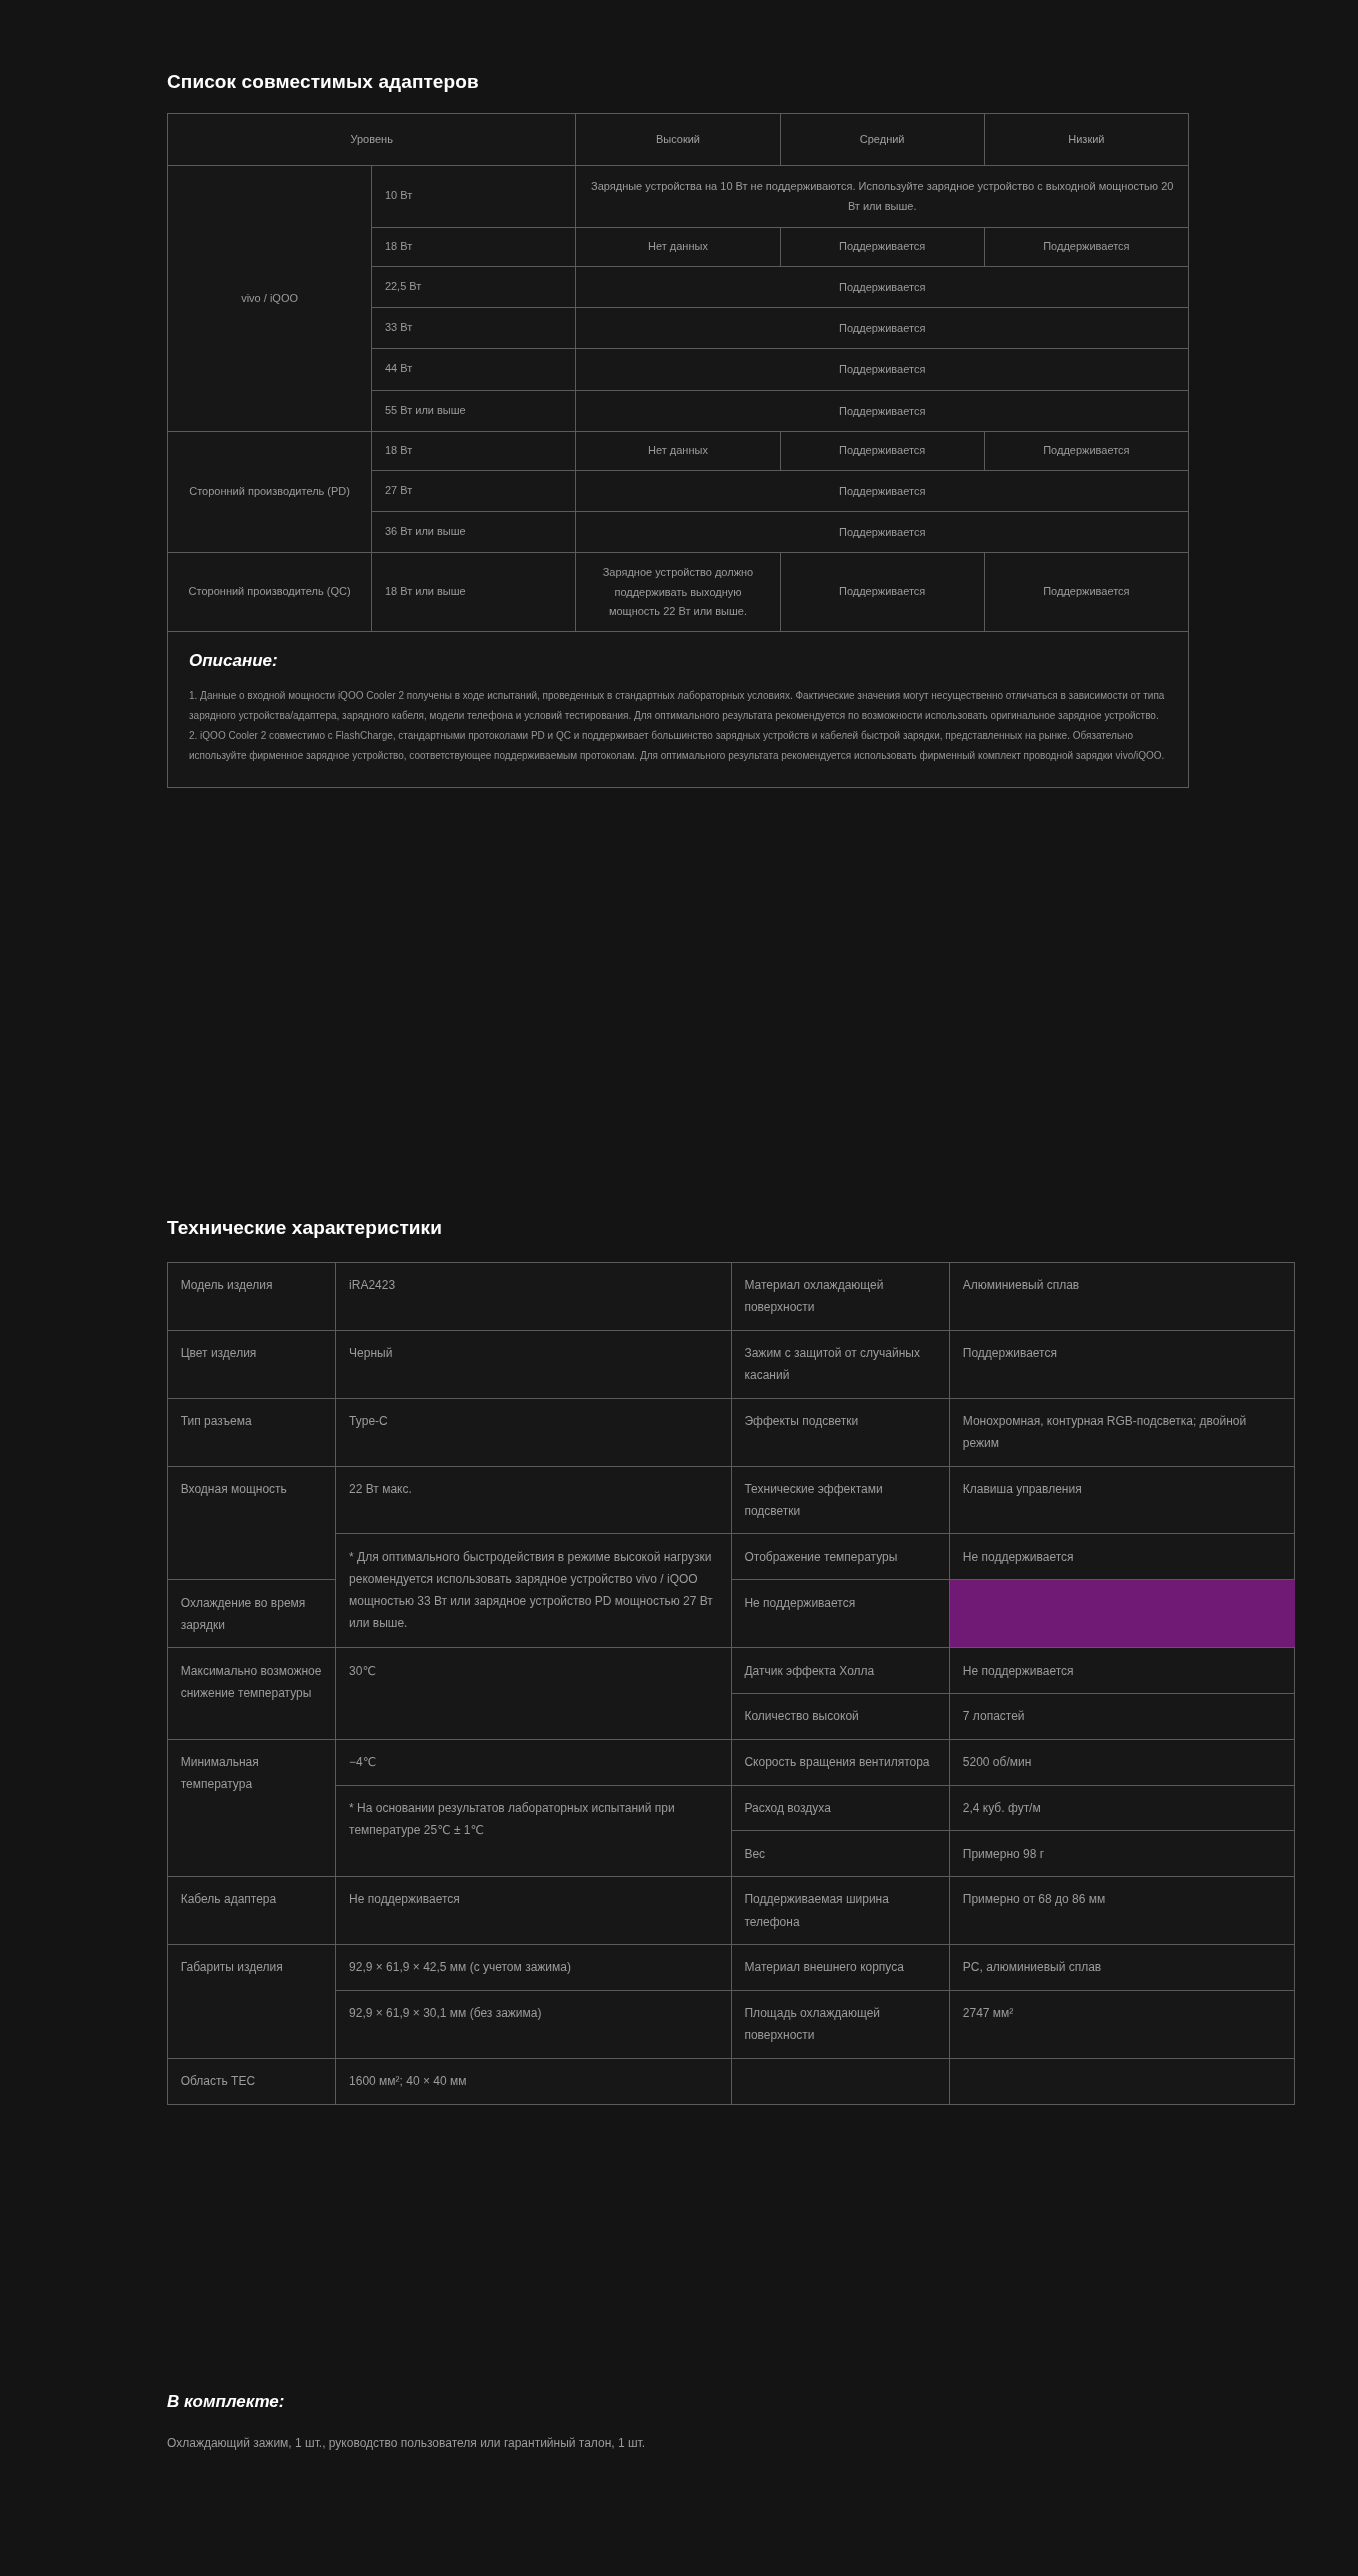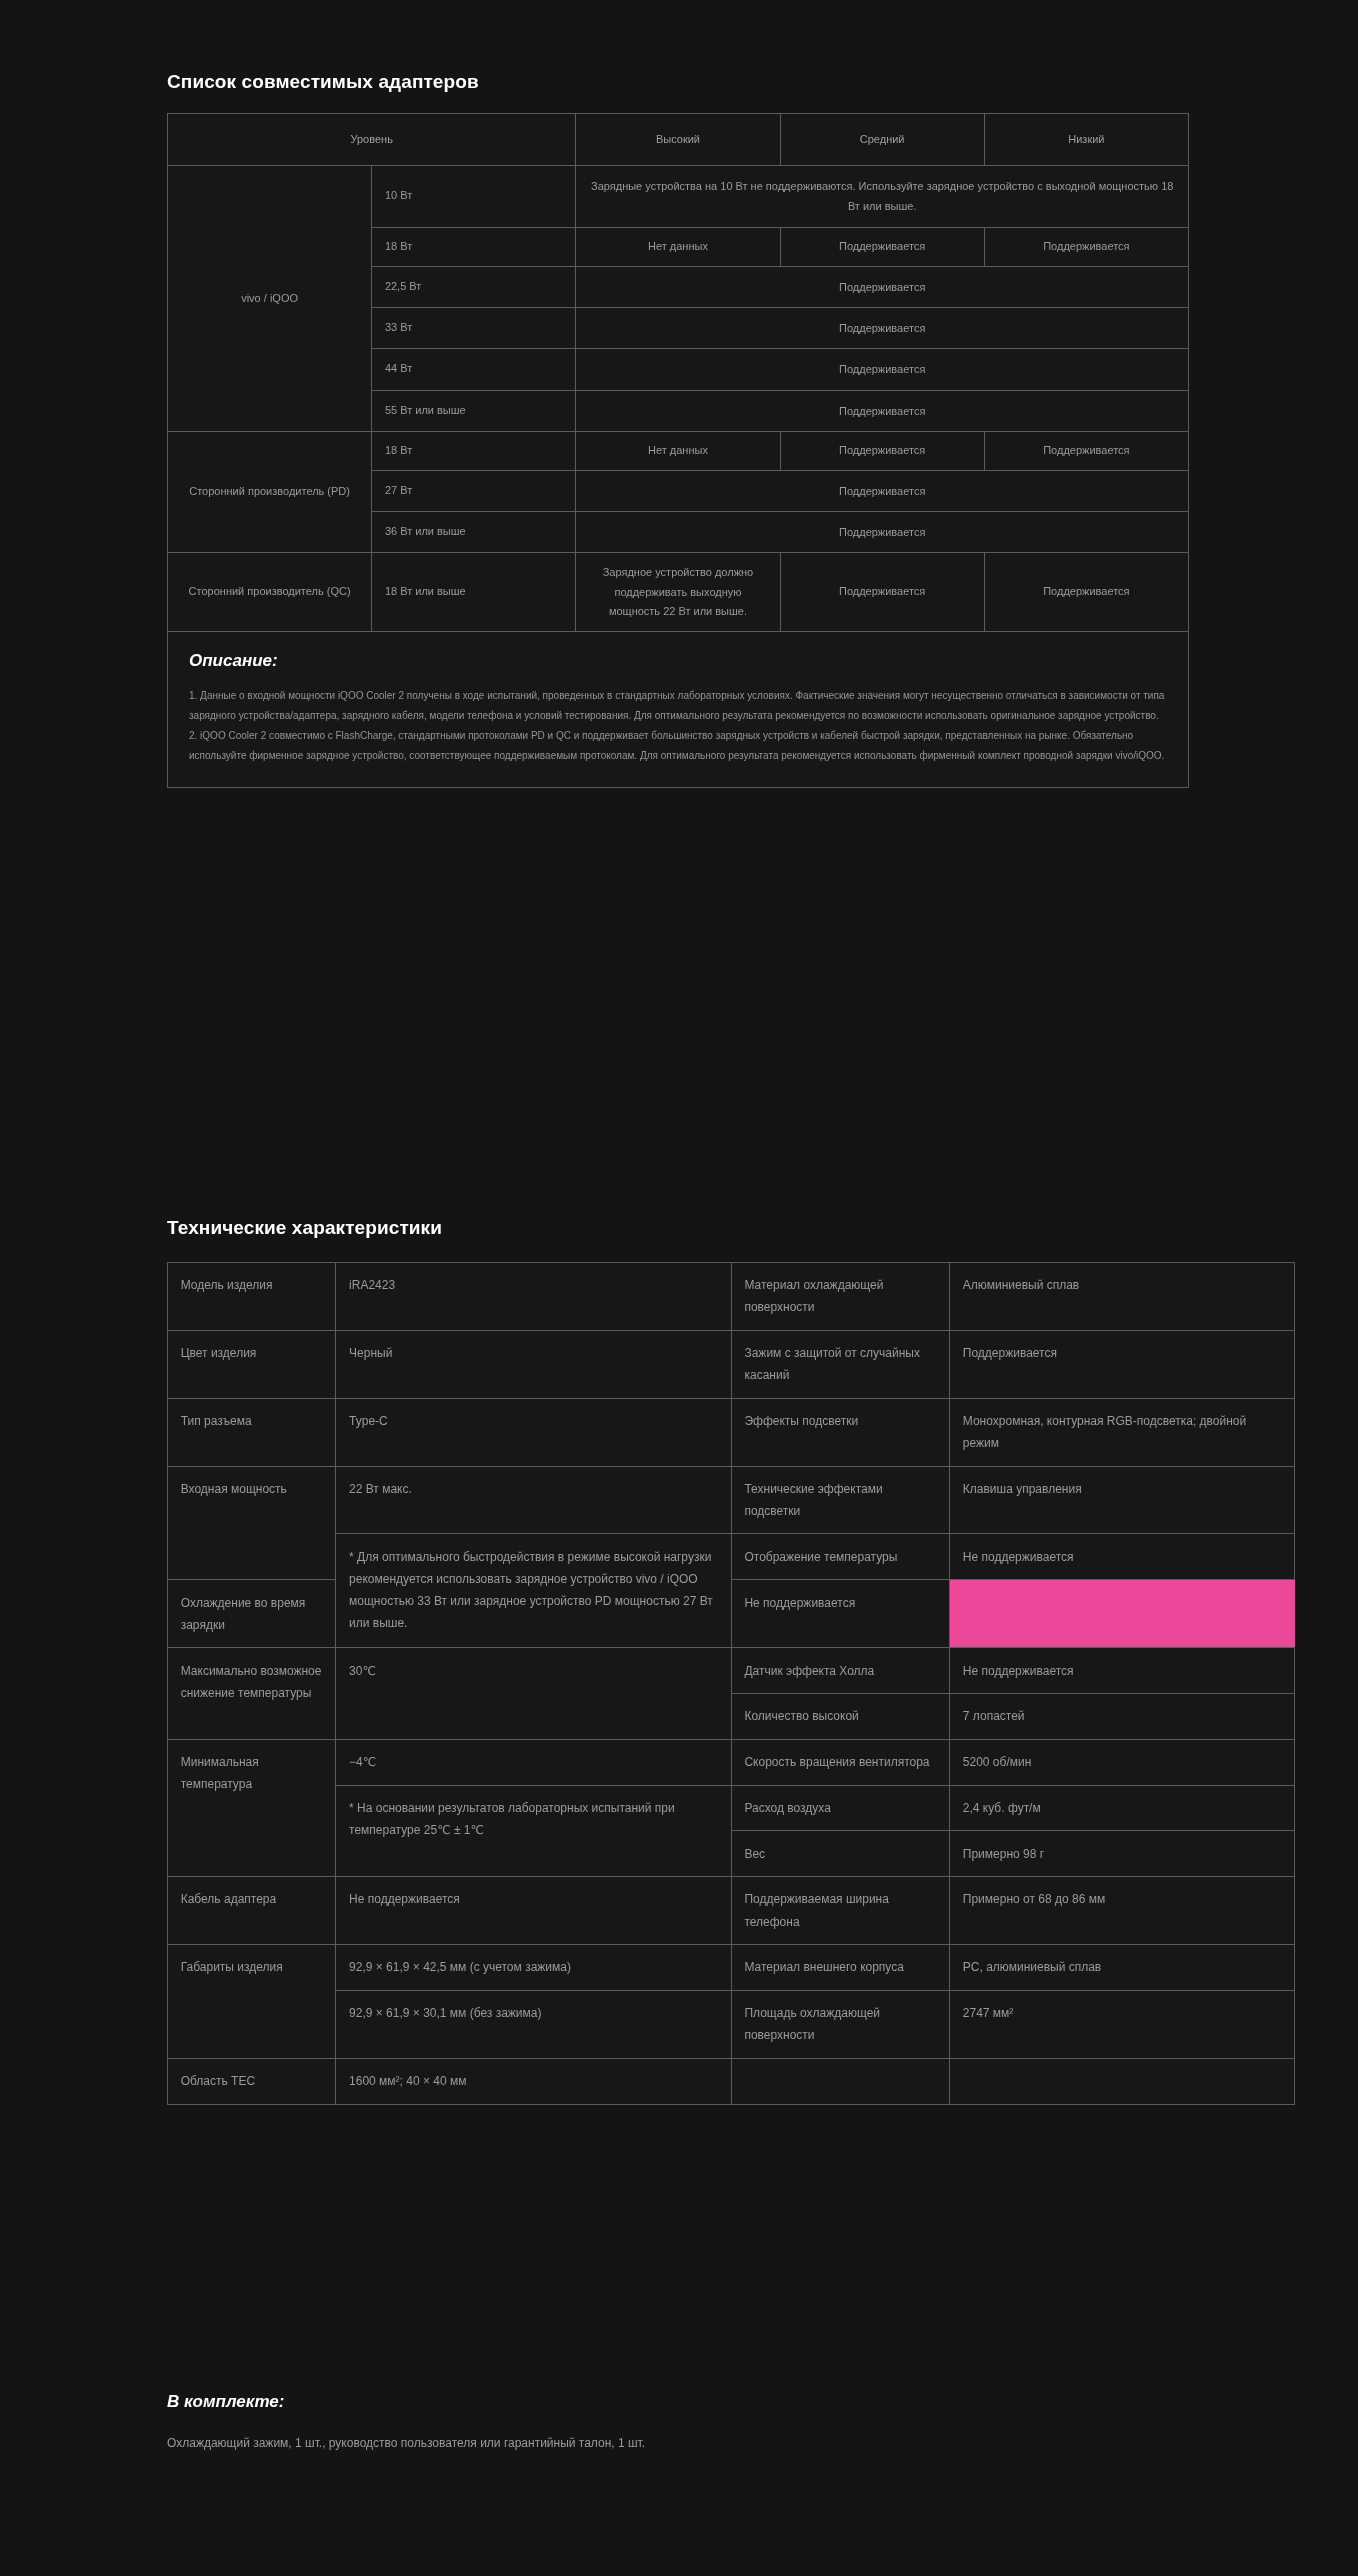--- a/index.html
+++ b/index.html
@@ -34,21 +34,21 @@
     font-size: 17px;
     font-weight: 700;
     font-style: italic;
   }
 
   
   table.grid {
     border-collapse: collapse;
     table-layout: fixed;
     width: 1022px;
-    background: #ec4899;
+    background: #701a75;
   }
   table.grid td, table.grid th {
     border: 0.7px solid #5b5b5b;
     color: #9b9b9b;
     font-size: 11px;
     font-weight: 400;
     line-height: 1.62;
     padding: 10px 12.7px;
     vertical-align: middle;
     background: #171717;
@@ -136,21 +136,21 @@
           <th>Высокий</th>
           <th>Средний</th>
           <th>Низкий</th>
         </tr>
       </thead>
       <tbody>
 
         <tr>
           <td class="brand-cell" rowspan="6">vivo / iQOO</td>
           <td class="watt-cell">10 Вт</td>
-          <td class="span-note" colspan="3">Зарядные устройства на 10 Вт не поддерживаются. Используйте зарядное устройство с выходной мощностью 18 Вт или выше.</td>
+          <td class="span-note" colspan="3">Зарядные устройства на 10 Вт не поддерживаются. Используйте зарядное устройство с выходной мощностью 20 Вт или выше.</td>
         </tr>
         <tr>
           <td class="watt-cell">18 Вт</td>
           <td class="level-cell">Нет данных</td>
           <td class="level-cell">Поддерживается</td>
           <td class="level-cell">Поддерживается</td>
         </tr>
         <tr>
           <td class="watt-cell">22,5 Вт</td>
           <td class="span-note" colspan="3">Поддерживается</td>

